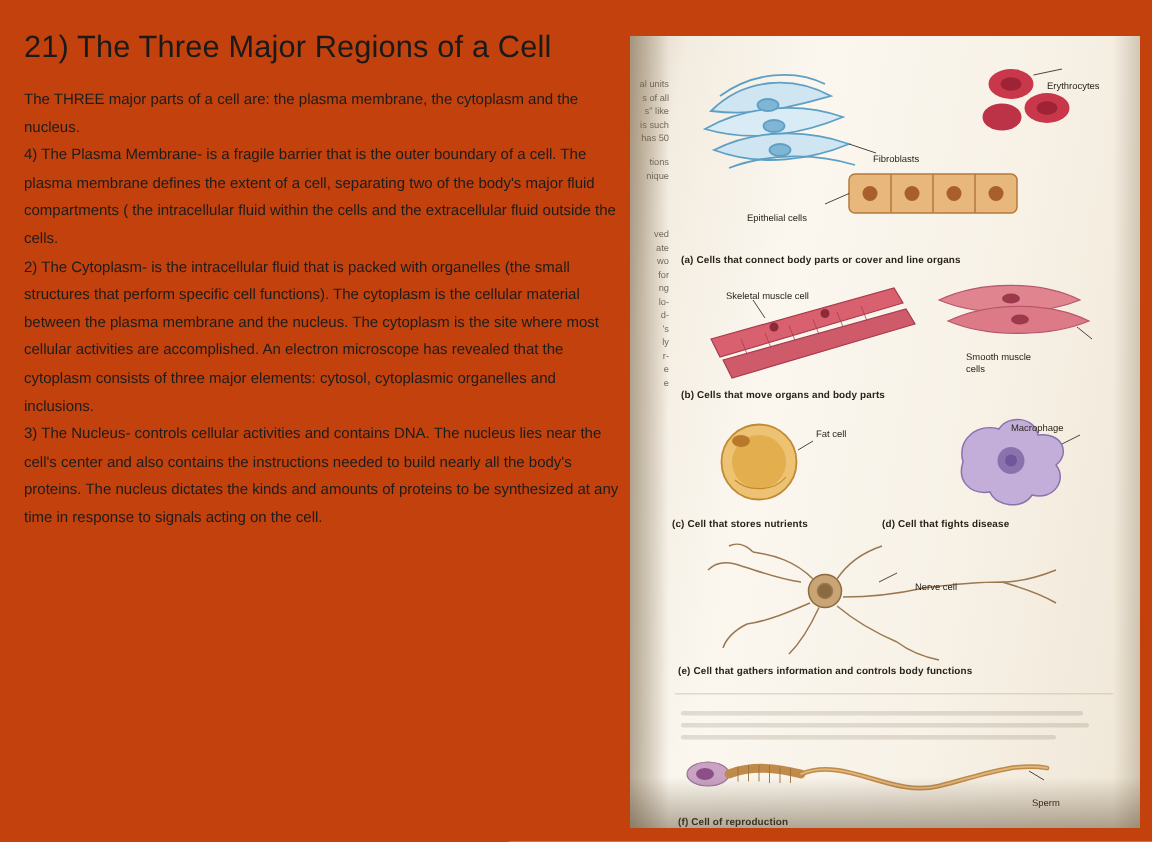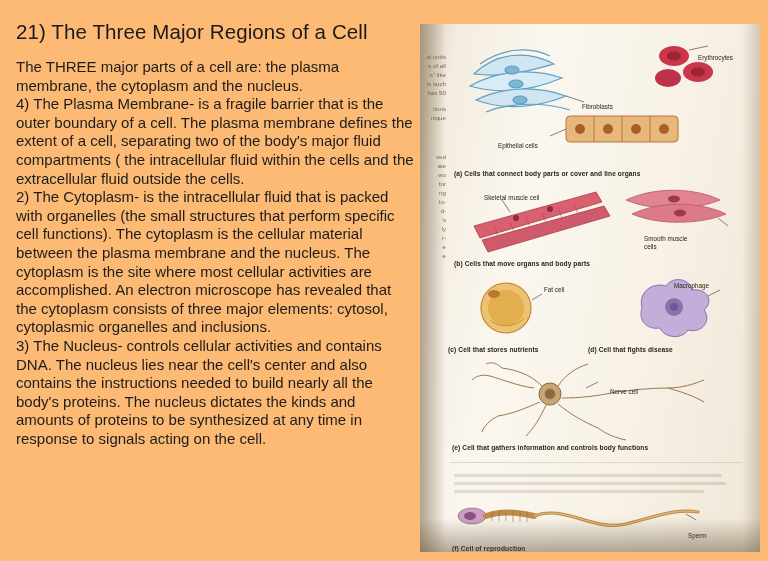--- a/index.html
+++ b/index.html
@@ -10,37 +10,37 @@
     width: 768px;
     height: 561px;
     background: #ffffff;
     font-family: "Liberation Sans", sans-serif;
     overflow: hidden;
   }
   .slide {
     position: relative;
     width: 768px;
     height: 561px;
-    background: #fdba74;
+    background: #c2410c;
   }
   .title {
     position: absolute;
     left: 16px;
     top: 20px;
     width: 400px;
     font-size: 20.5px;
     color: #1a1a1a;
     letter-spacing: 0.1px;
   }
   .body-text {
     position: absolute;
     left: 16px;
     top: 58px;
     width: 398px;
-    font-size: 15px;
+    font-size: 10px;
     line-height: 18.6px;
     color: #1d1d1d;
   }
   .body-text p {
     margin: 0;
   }
   
   .photo {
     position: absolute;
     left: 420px;

